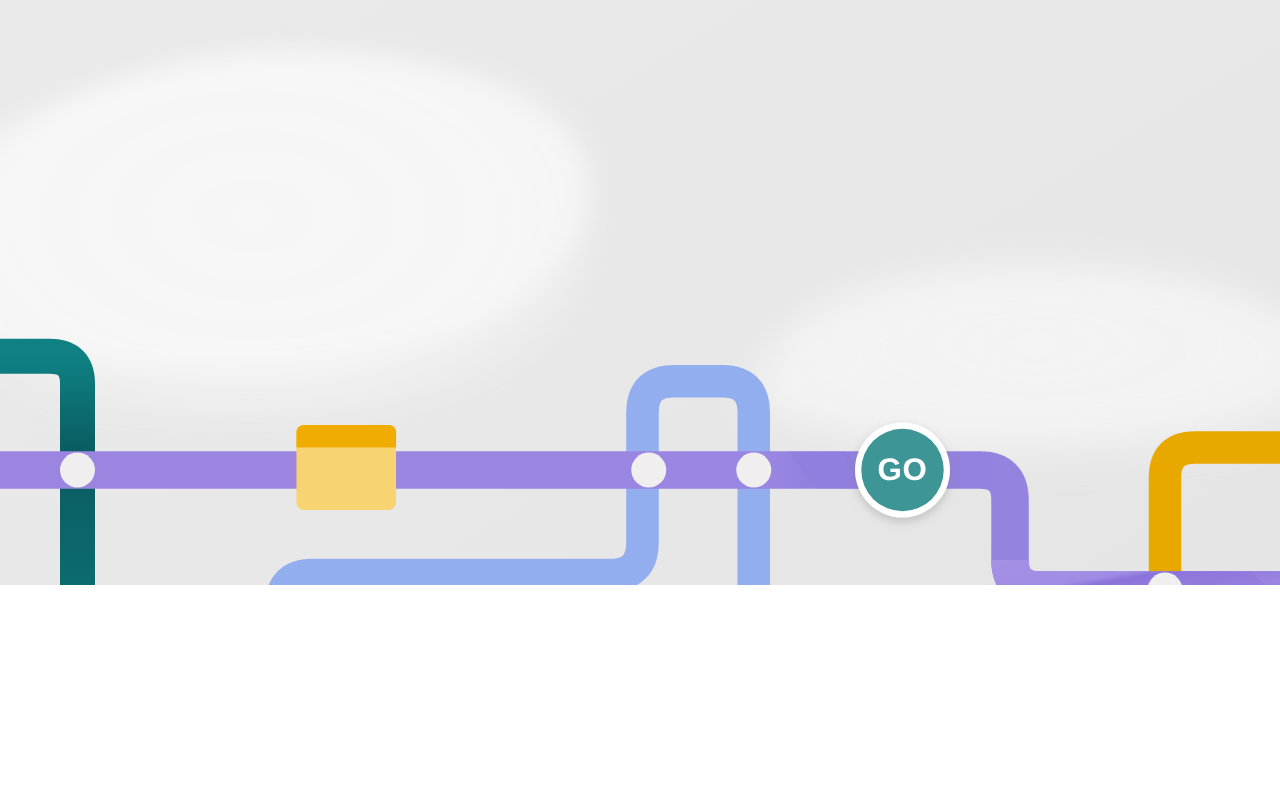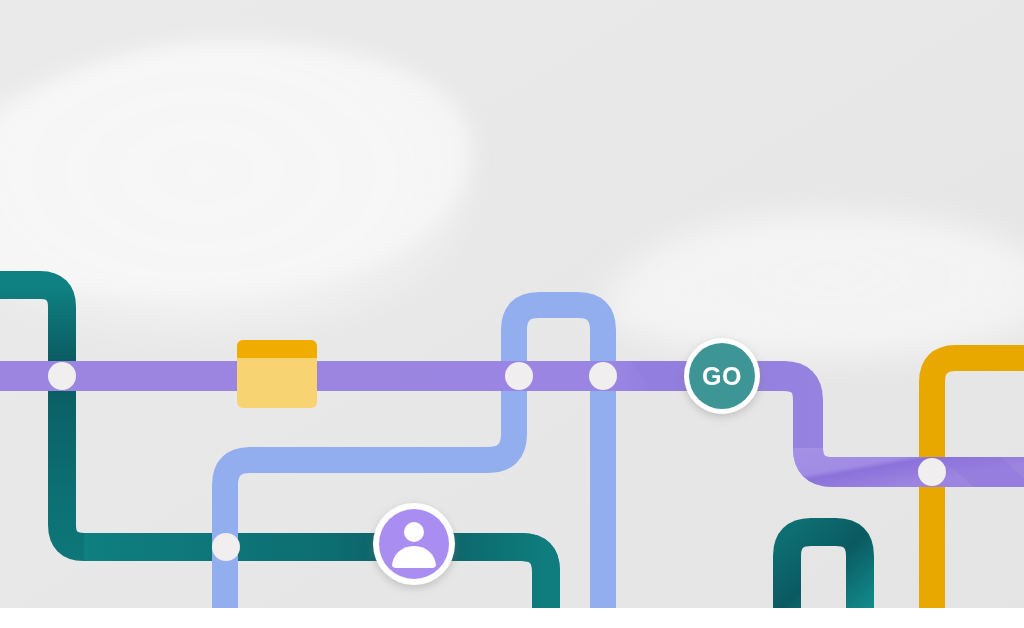--- a/index.html
+++ b/index.html
@@ -7,21 +7,21 @@
     margin: 0;
     padding: 0;
     background: #ffffff;
   }
   body {
     font-family: "Liberation Sans", sans-serif;
   }
   #stage {
     position: relative;
     width: 1024px;
-    height: 608px;
+    height: 468px;
     overflow: hidden;
     background: #e9e9e9;
   }
   #stage svg.layer {
     position: absolute;
     top: 0;
     left: 0;
     width: 1024px;
     height: 628px;
     display: block;

